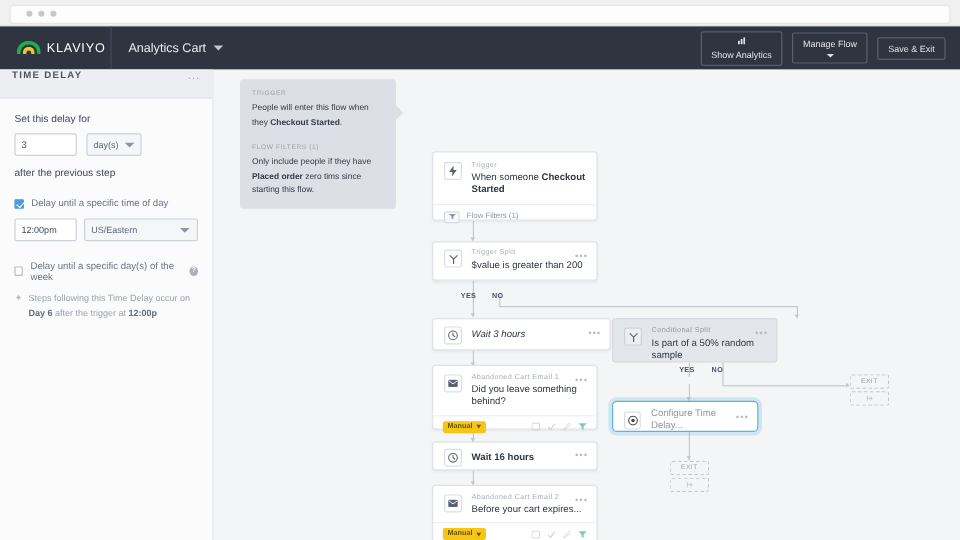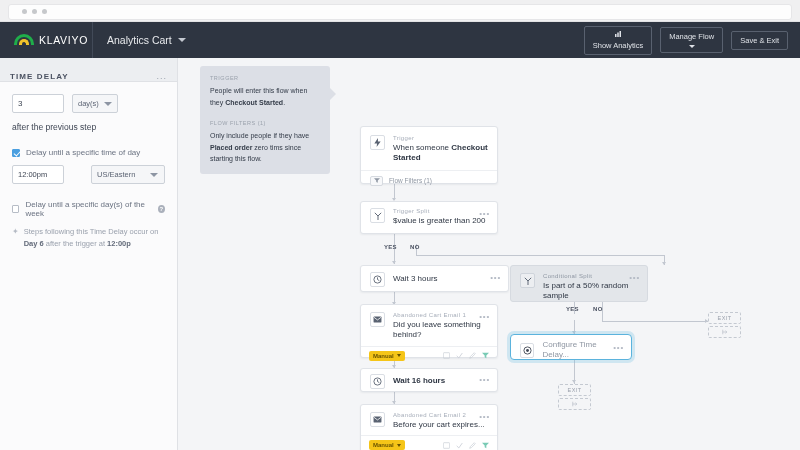--- a/index.html
+++ b/index.html
@@ -58,21 +58,21 @@
   }
   .nav-btn .caret{ border-top-color:#dfe2e7; border-left-width:3px;border-right-width:3px;border-top-width:3px; }
 
   
   .panel{
     position:absolute; left:0; top:58px; width:178px; height:392px;
     background:#fbfbfc; border-right:1px solid #dfe1e5; display:flex; flex-direction:column;
   }
   .panel-head{
     height:24px; background:#eceef1; border-bottom:1px solid #dfe1e5;
-    display:flex; align-items:flex-end; padding:0 10px;
+    display:flex; align-items:flex-start; padding:0 10px;
   }
   .panel-title{ font-size:8px; letter-spacing:1.1px; color:#4a5161; font-weight:bold; }
   .panel-dots{ margin-left:auto; color:#9aa1ad; font-size:9px; letter-spacing:1px; }
   .panel-body{ padding:12px 12px 0 12px; flex:1; }
 
   .lbl{ font-size:8.5px; color:#3f4654; margin-bottom:7px; }
   .row{ display:flex; align-items:center; gap:8px; margin-bottom:9px; }
   .num-input{
     width:52px; height:19px; border:1px solid #ccd1d8; border-radius:2px;
     background:#fff; font-size:8px; color:#3f4654; padding:0 5px; display:flex; align-items:center;
@@ -97,21 +97,21 @@
     width:8px;height:8px;border-radius:50%;background:#aab0bb;color:#fff;
     font-size:6px; display:flex; align-items:center; justify-content:center; font-weight:bold;
   }
   .tz-row{ display:flex; gap:6px; margin:0 0 16px 0; }
   .tz-a{
     width:52px;height:19px;border:1px solid #ccd1d8;border-radius:2px;background:#fff;
     font-size:7.5px;color:#3f4654;padding:0 5px;display:flex;align-items:center;
   }
   .tz-b{
     flex:1;height:19px;border:1px solid #ccd1d8;border-radius:2px;background:#f5f6f8;
-    font-size:7.5px;color:#5c6474;padding:0 5px;display:flex;align-items:center;position:relative;margin-left:21px;
+    font-size:7.5px;color:#5c6474;padding:0 5px;display:flex;align-items:center;position:relative;
   }
   .tz-b .caret{ position:absolute; right:6px; border-top-color:#8d95a3; }
 
   .note{ display:flex; gap:5px; margin-top:8px; }
   .note-star{ color:#b4bac4; font-size:8px; line-height:1.5; }
   .note-txt{ font-size:7.5px; color:#9aa1ad; line-height:1.55; }
   .note-txt b{ color:#636b7a; }
 
   .panel-foot{
     height:42px; border-top:1px solid #e2e4e8; background:#fbfbfc;
@@ -267,20 +267,21 @@
       </div>
     </div>
   </div>
 
   <div class="panel">
     <div class="panel-head">
       <span class="panel-title">TIME DELAY</span>
       <span class="panel-dots">...</span>
     </div>
     <div class="panel-body">
+      <div class="lbl">Set this delay for</div>
       <div class="row">
         <div class="num-input">3</div>
         <div class="sel">
           <span>day(s)</span>
           <span class="caret"></span>
         </div>
       </div>
       <div class="after-txt">after the previous step</div>
 
       <div class="check-row">
@@ -375,21 +376,21 @@
           <div class="kicker">Trigger Split</div>
           <div class="ctitle">$value is greater than 200</div>
         </div>
       </div>
       <span class="menu-dots">•••</span>
     </div>
 
     <span class="yn" style="left:206px; top:186px;">YES</span>
     <span class="yn" style="left:232px; top:186px;">NO</span>
 
-    <div class="node card" style="left:182px; top:207px; width:149px; height:27px;">
+    <div class="node card" style="left:182px; top:207px; width:149px; height:27px;font-style:italic;">
       <div style="display:flex; gap:8px; padding:6px 9px; align-items:center;">
         <span class="nicon">
           <svg width="9" height="9" viewBox="0 0 10 10">
               <circle cx="5" cy="5" r="4" stroke="#5a6372" stroke-width="1" fill="none"></circle>
               <path d="M5 2.6V5l2 1.3" stroke="#5a6372" stroke-width="1" fill="none"></path>
             </svg>
         </span>
         <span class="ctitle">Wait 3 hours</span>
       </div>
       <span class="menu-dots">•••</span>

